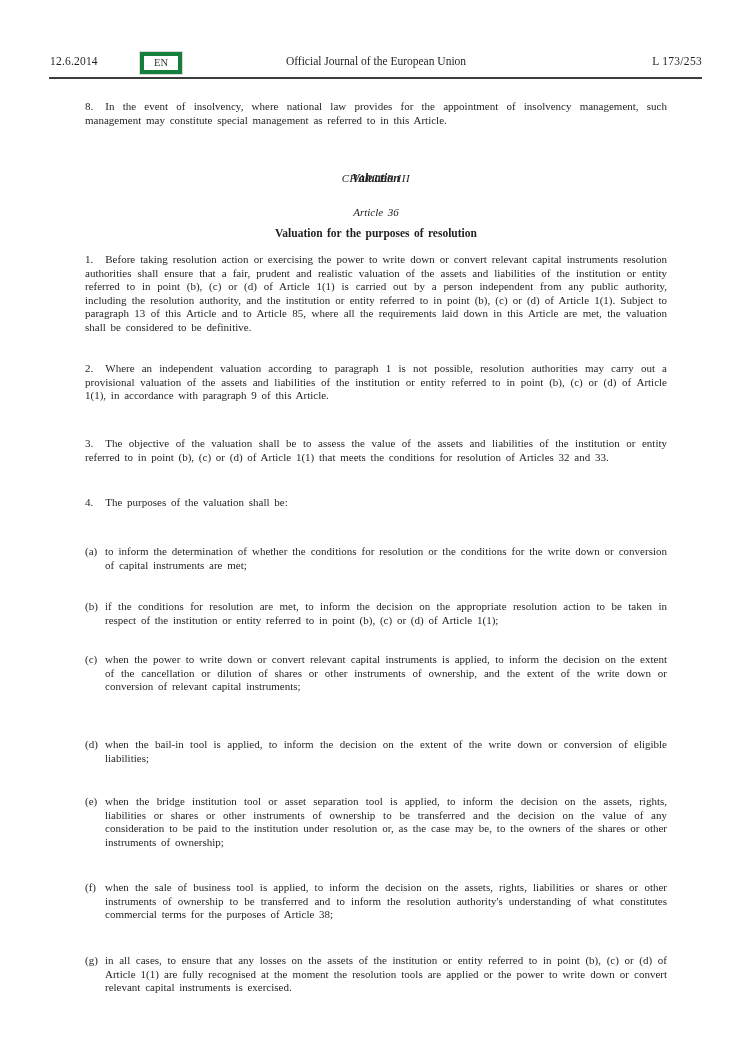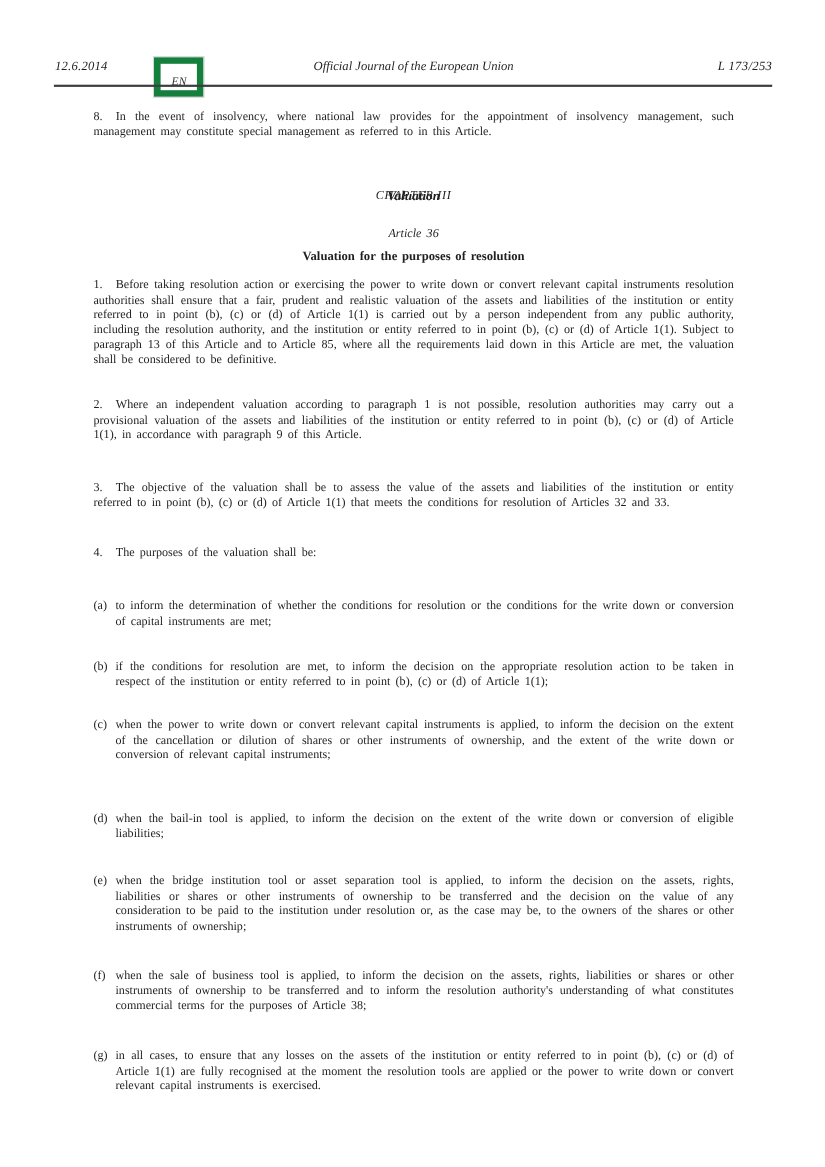--- a/index.html
+++ b/index.html
@@ -6,26 +6,26 @@
   html, body { background: #ffffff; }
   body {
     width: 750px; height: 1061px;
     position: relative;
     font-family: "Liberation Serif", serif;
     color: #1f1f1f;
   }
   .page { position: absolute; inset: 0; background: #ffffff; overflow: hidden; }
 
   
-  .oj-header { position: absolute; top: 52px; left: 50px; right: 48px; height: 20px; font-size: 11.5px; font-style: italic; }
+  .oj-header { position: absolute; top: 52px; left: 50px; right: 48px; height: 20px; font-size: 11.5px; }
   .hdr-date { position: absolute; left: 0; top: 3px; letter-spacing: 0.2px; }
   .lang-box {
     position: absolute; left: 90px; top: 0;
-    border: 6px solid #15803d; outline: 1px solid #d8d8d8;
-    padding: 11px 10px 2px; font-size: 10.5px; color: #333;
+    border: 4px solid #15803d; outline: 1px solid #d8d8d8;
+    padding: 1px 10px 2px; font-size: 10.5px; color: #333;
   }
   .hdr-title { position: absolute; left: 0; right: 0; top: 3px; text-align: center; }
   .hdr-pageref { position: absolute; right: 0; top: 3px; letter-spacing: 0.3px; text-align: right; }
   .rule { position: absolute; top: 77px; left: 49px; width: 653px; border-top: 2px solid #3c3c3c; }
 
   
   .para, .list-item, .heading {
     position: absolute; left: 85px; width: 582px;
     font-size: 11px; line-height: 13.5px;
   }

